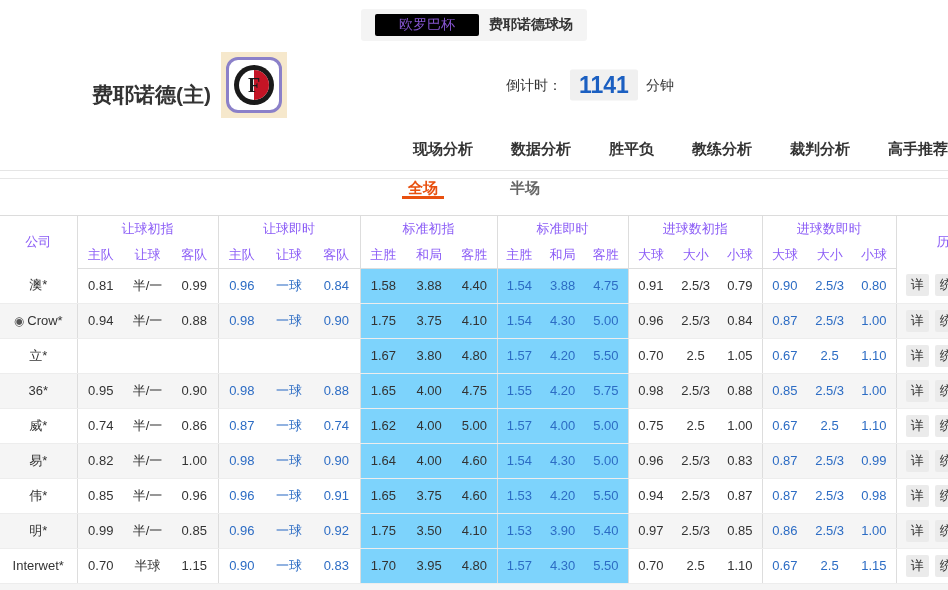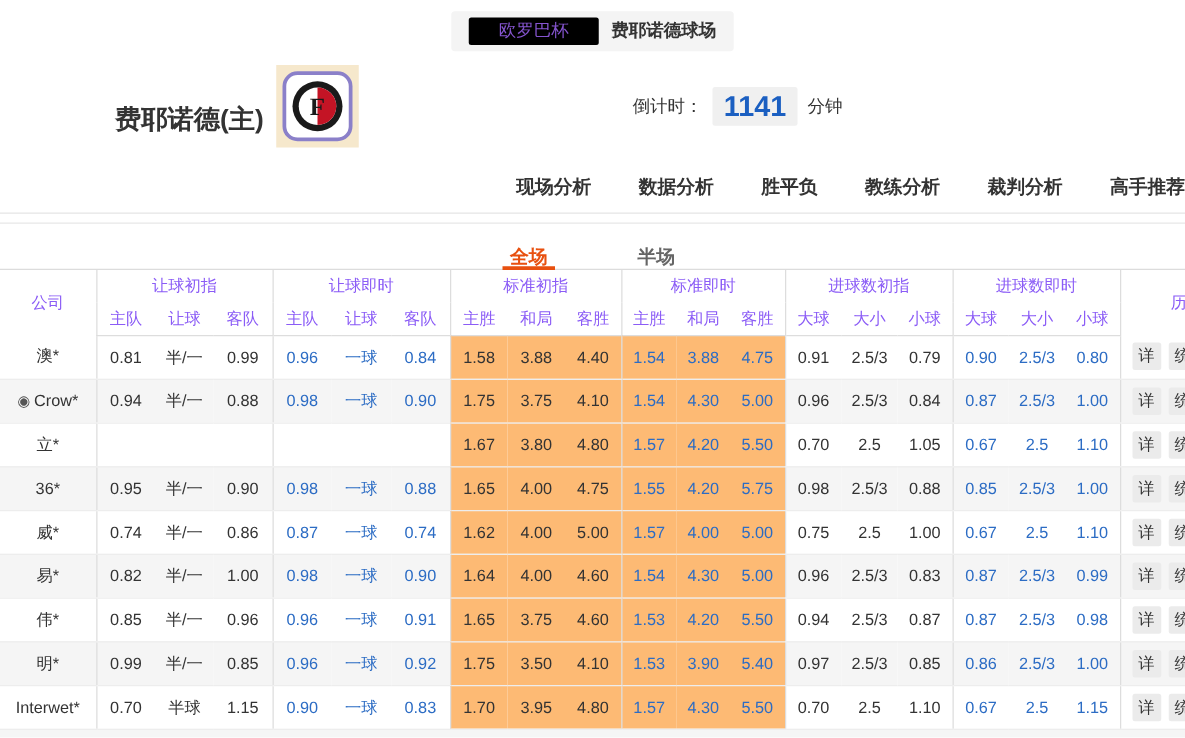--- a/index.html
+++ b/index.html
@@ -30,36 +30,36 @@
 
   
   .nav { height:42px; display:flex; align-items:center; justify-content:flex-end; gap:38px;
     border-bottom:1px solid #e5e5e5; }
   .nav-tab { font-size:15px; font-weight:bold; color:#333; cursor:pointer; white-space:nowrap; }
   .nav-tab.active { background:#e94e0d; color:#fff; font-weight:bold;
     padding:7px 18px; border-radius:16px; }
 
   
   .subtabs { height:38px; margin-top:7px; border-top:1px solid #e7e7e7; border-bottom:1px solid #dcdcdc;
-    display:flex; align-items:flex-end; justify-content:center; gap:72px; }
+    display:flex; align-items:flex-start; justify-content:center; gap:72px; }
   .subtab { font-size:15px; font-weight:bold; color:#666; display:flex; align-items:center;
     position:relative; cursor:pointer; }
   .subtab.active { color:#e8500f; }
   .subtab.active::after { content:""; position:absolute; left:-6px; right:-6px; bottom:-1px;
     height:3px; background:#e8500f; }
 
   
   .table-wrap { width:948px; overflow:hidden; }
   table { border-collapse:collapse; table-layout:fixed; width:1006px; font-size:13px; }
   th { font-weight:normal; color:#8b5cf6; height:26px; text-align:center; }
   thead tr:last-child th { border-bottom:1px solid #ddd; }
   td { height:35px; text-align:center; border-bottom:1px solid #ededed; color:#333; }
   tbody tr.zebra td { background:#f5f5f5; }
   .gstart { border-left:1px solid #ddd; }
-  td.cyan, tbody tr.zebra td.cyan { background:#fdba74; }
+  td.cyan, tbody tr.zebra td.cyan { background:#7dd3fc; }
   td.blue { color:#2c6cc4; }
   td.company { color:#333; }
   .ball-icon { color:#555; font-size:12px; margin-right:3px; }
   .chip { display:inline-block; background:#ebebeb; color:#333; padding:2px 5px;
     margin:0 3px; border-radius:2px; cursor:pointer; }
   td.actions { text-align:left; padding-left:6px; white-space:nowrap; }
   th.history { text-align:left; padding-left:40px; }
 </style>
 </head>
 <body>

